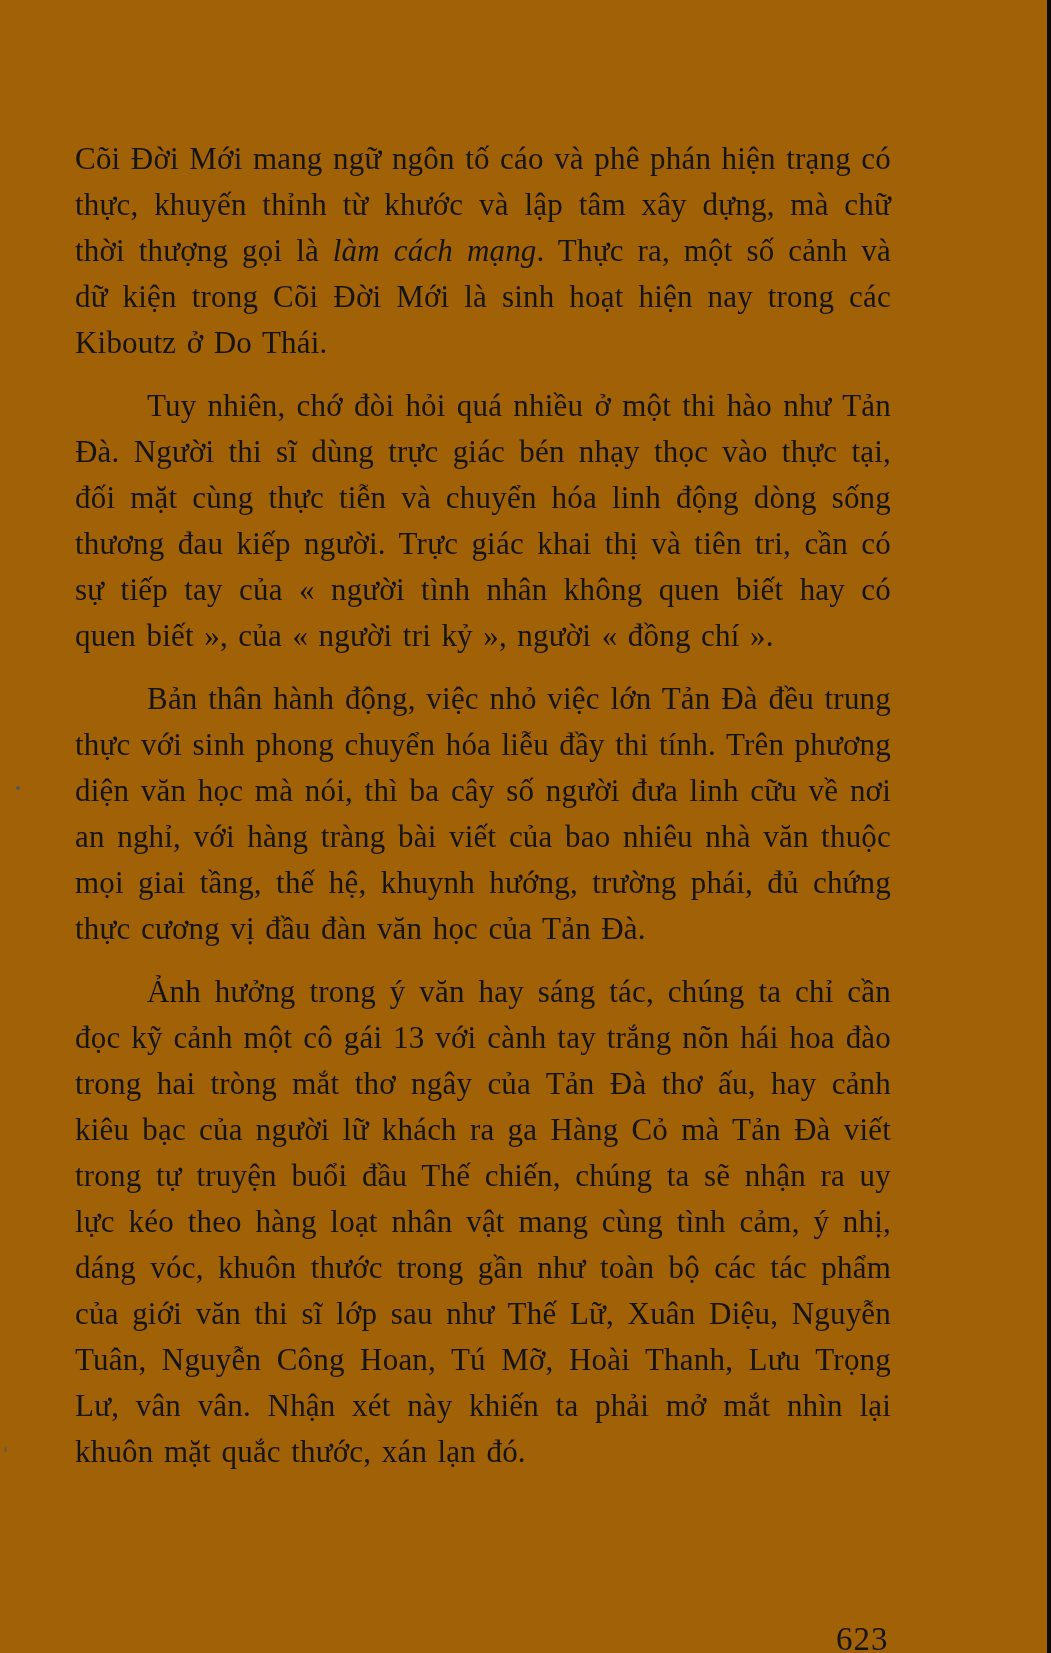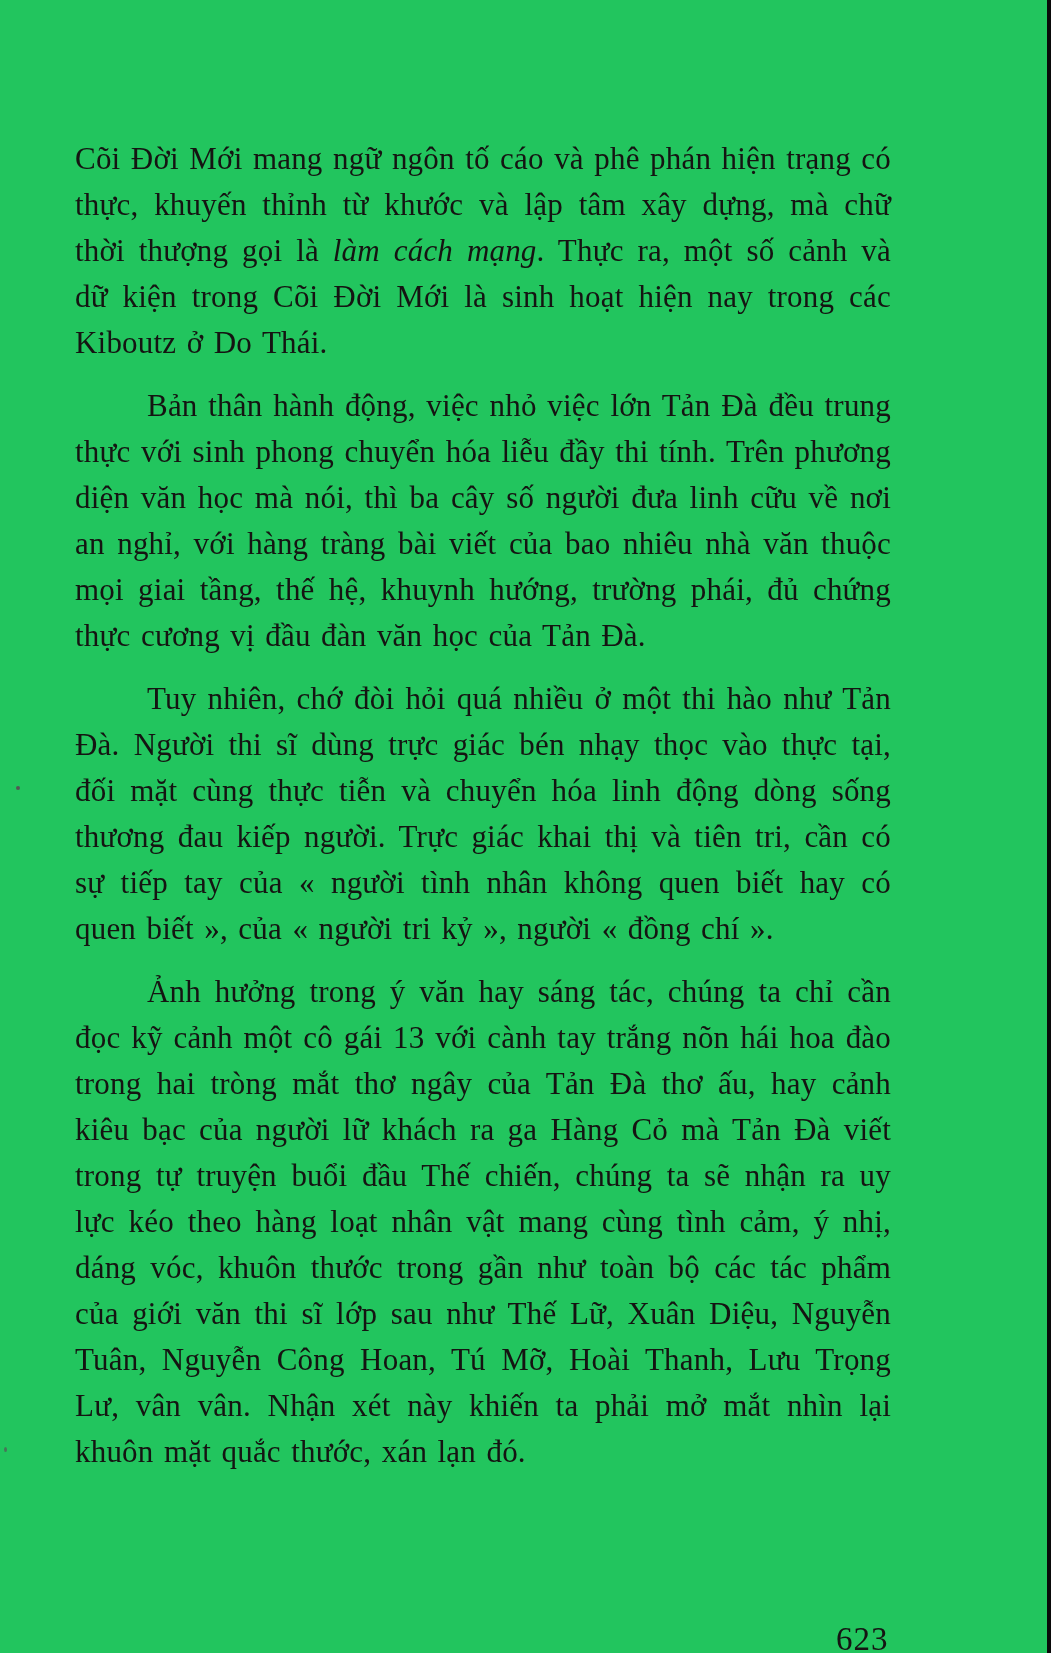--- a/index.html
+++ b/index.html
@@ -12,21 +12,21 @@
     background: #ffffff;
     overflow: hidden;
     position: relative;
     font-family: "Liberation Serif", "DejaVu Serif", serif;
   }
   .page {
     position: absolute;
     top: 0; left: 0;
     width: 1051px;
     height: 1653px;
-    background: #22c55e;
+    background: #a16207;
   }
   .text-block {
     position: absolute;
     top: 136px;
     left: 75px;
     width: 816px;
     color: #151412;
     font-size: 31px;
     line-height: 46px;
     text-align: justify;
@@ -69,23 +69,23 @@
 </style>
 </head>
 <body>
 
 <div class="page">
 
   <div class="text-block">
 
     <p class="para no-indent"><span>Cõi Đời Mới mang ngữ ngôn tố cáo và phê phán hiện trạng có thực, khuyến thỉnh từ khước và lập tâm xây dựng, mà chữ thời thượng gọi là </span><em>làm cách mạng</em><span>. Thực ra, một số cảnh và dữ kiện trong Cõi Đời Mới là sinh hoạt hiện nay trong các Kiboutz ở Do Thái.</span></p>
 
+    <p class="para"><span>Tuy nhiên, chớ đòi hỏi quá nhiều ở một thi hào như Tản Đà. Người thi sĩ dùng trực giác bén nhạy thọc vào thực tại, đối mặt cùng thực tiễn và chuyển hóa linh động dòng sống thương đau kiếp người. Trực giác khai thị và tiên tri, cần có sự tiếp tay của « người tình nhân không quen biết hay có quen biết », của « người tri kỷ », người « đồng chí ».</span></p>
+
     <p class="para"><span>Bản thân hành động, việc nhỏ việc lớn Tản Đà đều trung thực với sinh phong chuyển hóa liễu đầy thi tính. Trên phương diện văn học mà nói, thì ba cây số người đưa linh cữu về nơi an nghỉ, với hàng tràng bài viết của bao nhiêu nhà văn thuộc mọi giai tầng, thế hệ, khuynh hướng, trường phái, đủ chứng thực cương vị đầu đàn văn học của Tản Đà.</span></p>
-
-    <p class="para"><span>Tuy nhiên, chớ đòi hỏi quá nhiều ở một thi hào như Tản Đà. Người thi sĩ dùng trực giác bén nhạy thọc vào thực tại, đối mặt cùng thực tiễn và chuyển hóa linh động dòng sống thương đau kiếp người. Trực giác khai thị và tiên tri, cần có sự tiếp tay của « người tình nhân không quen biết hay có quen biết », của « người tri kỷ », người « đồng chí ».</span></p>
 
     <p class="para"><span>Ảnh hưởng trong ý văn hay sáng tác, chúng ta chỉ cần đọc kỹ cảnh một cô gái 13 với cành tay trắng nõn hái hoa đào trong hai tròng mắt thơ ngây của Tản Đà thơ ấu, hay cảnh kiêu bạc của người lữ khách ra ga Hàng Cỏ mà Tản Đà viết trong tự truyện buổi đầu Thế chiến, chúng ta sẽ nhận ra uy lực kéo theo hàng loạt nhân vật mang cùng tình cảm, ý nhị, dáng vóc, khuôn thước trong gần như toàn bộ các tác phẩm của giới văn thi sĩ lớp sau như Thế Lữ, Xuân Diệu, Nguyễn Tuân, Nguyễn Công Hoan, Tú Mỡ, Hoài Thanh, Lưu Trọng Lư, vân vân. Nhận xét này khiến ta phải mở mắt nhìn lại khuôn mặt quắc thước, xán lạn đó.</span></p>
 
   </div>
 
   <div class="page-number">623</div>
 
   <div class="scan-edge"></div>
 
   <div class="speck speck-1"></div>

